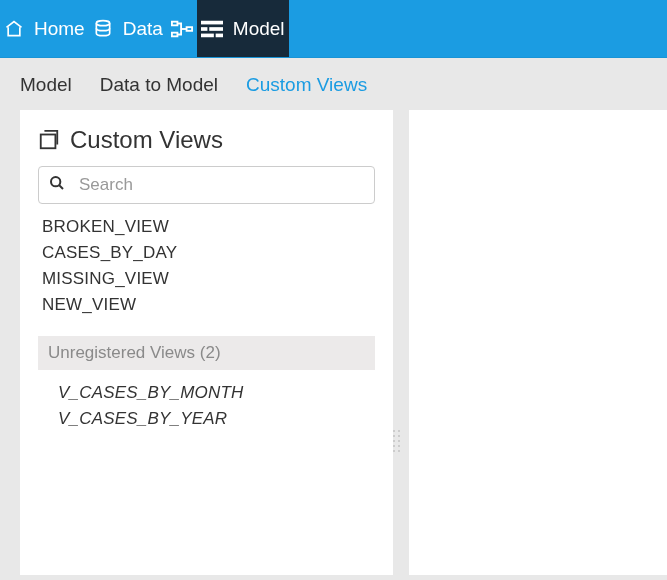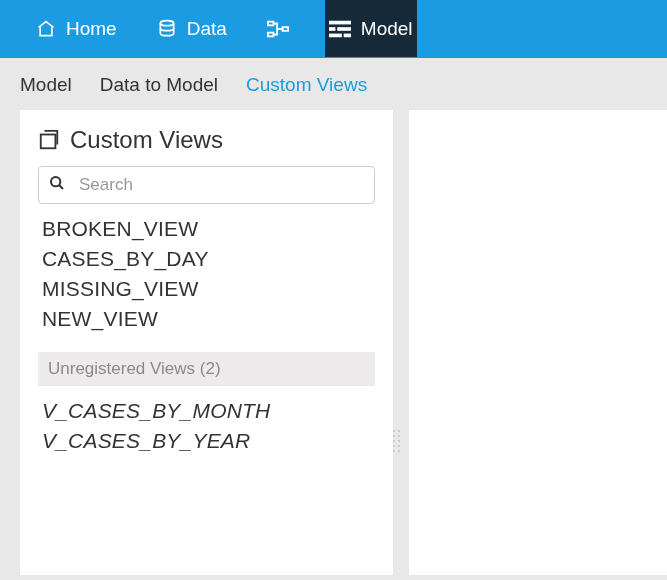--- a/index.html
+++ b/index.html
@@ -18,21 +18,20 @@
 }
 .top-nav-item {
   display: flex;
   align-items: center;
   gap: 10px;
   padding: 0 4px;
   color: #fff;
   font-size: 19px;
   cursor: pointer;
   height: 100%;
-  margin-left: 32px;
 }
 .top-nav-item.active {
   background: #172a3a;
 }
 .top-nav-item .icon {
   display: inline-flex;
   align-items: center;
   justify-content: center;
 }
 .sub-nav {
@@ -104,28 +103,29 @@
   color: #8a8a8a;
   font-size: 17px;
   padding: 7px 10px;
   margin-bottom: 10px;
 }
 .list {
   list-style: none;
   padding: 0 4px 18px 4px;
 }
 .list li {
-  font-size: 21px;
+  font-size: 17px;
   color: #333;
   padding: 3px 0;
   letter-spacing: 0.2px;
   cursor: pointer;
 }
 .list.italic li {
   font-style: italic;
+  margin-left: 16px;
 }
 .drag-handle {
   position: absolute;
   left: 393px;
   top: 430px;
   display: grid;
   grid-template-columns: repeat(2, 2px);
   grid-auto-rows: 2px;
   gap: 3px;
   opacity: 0.35;

